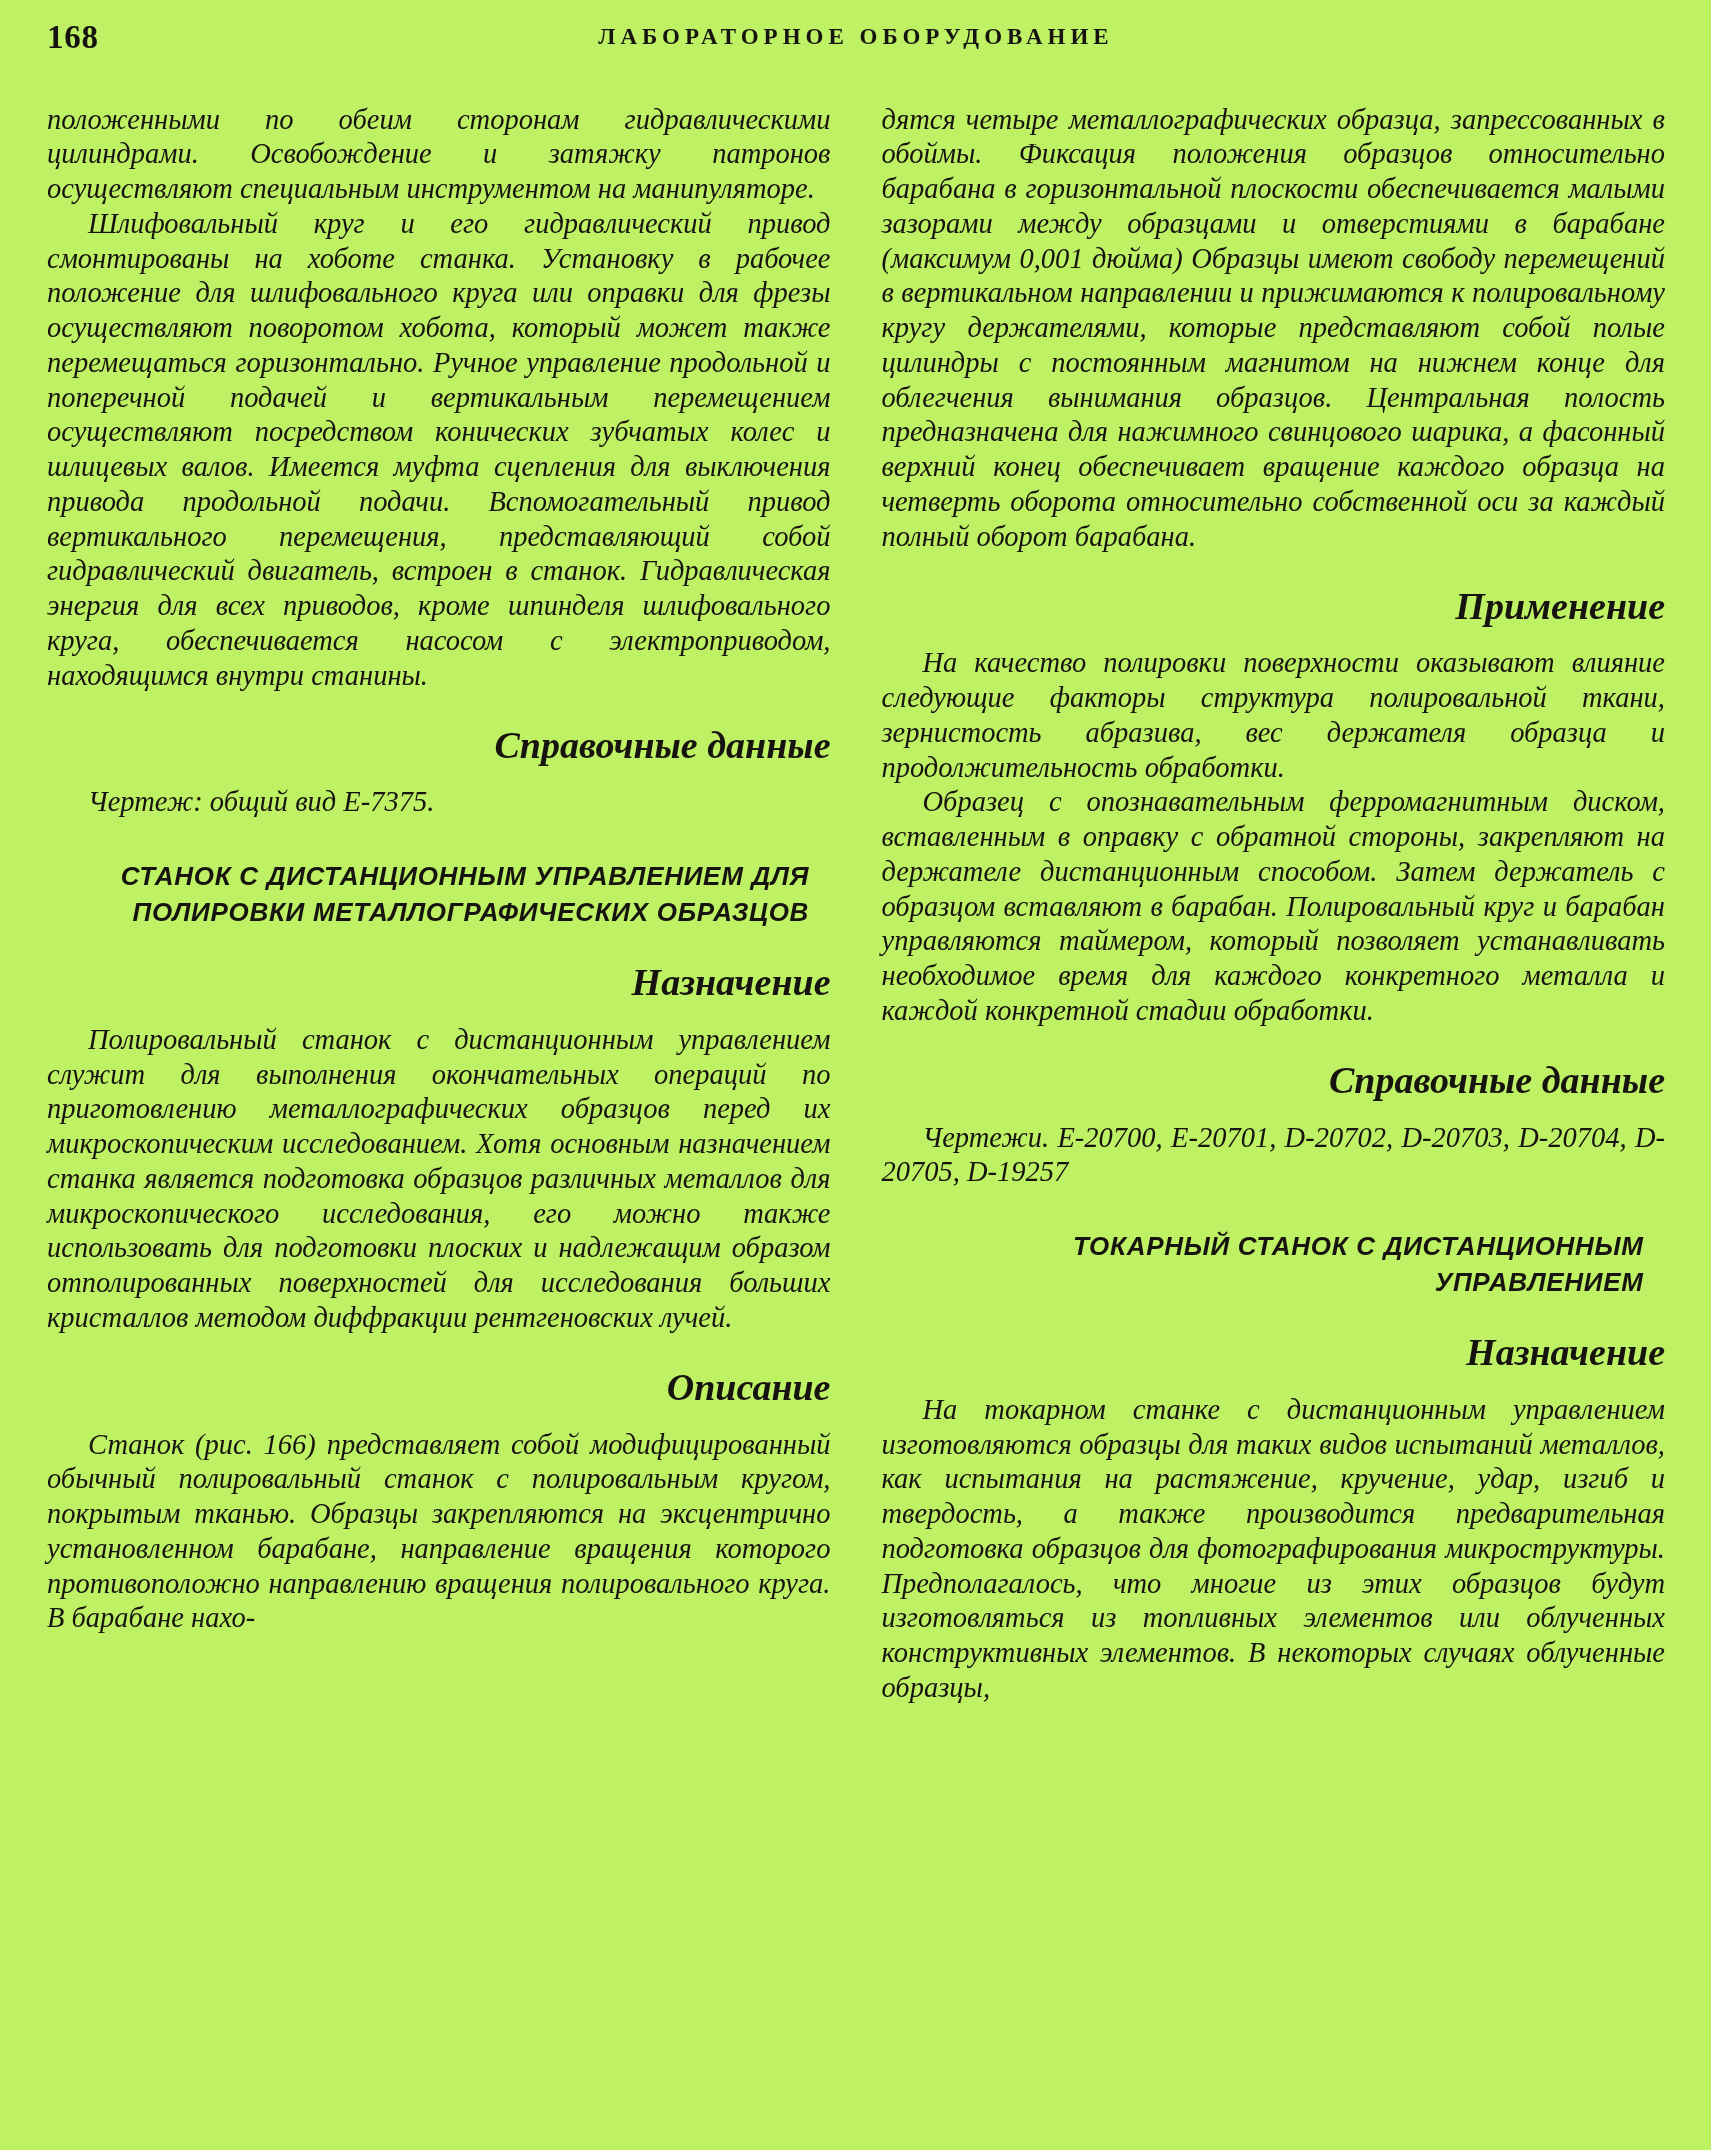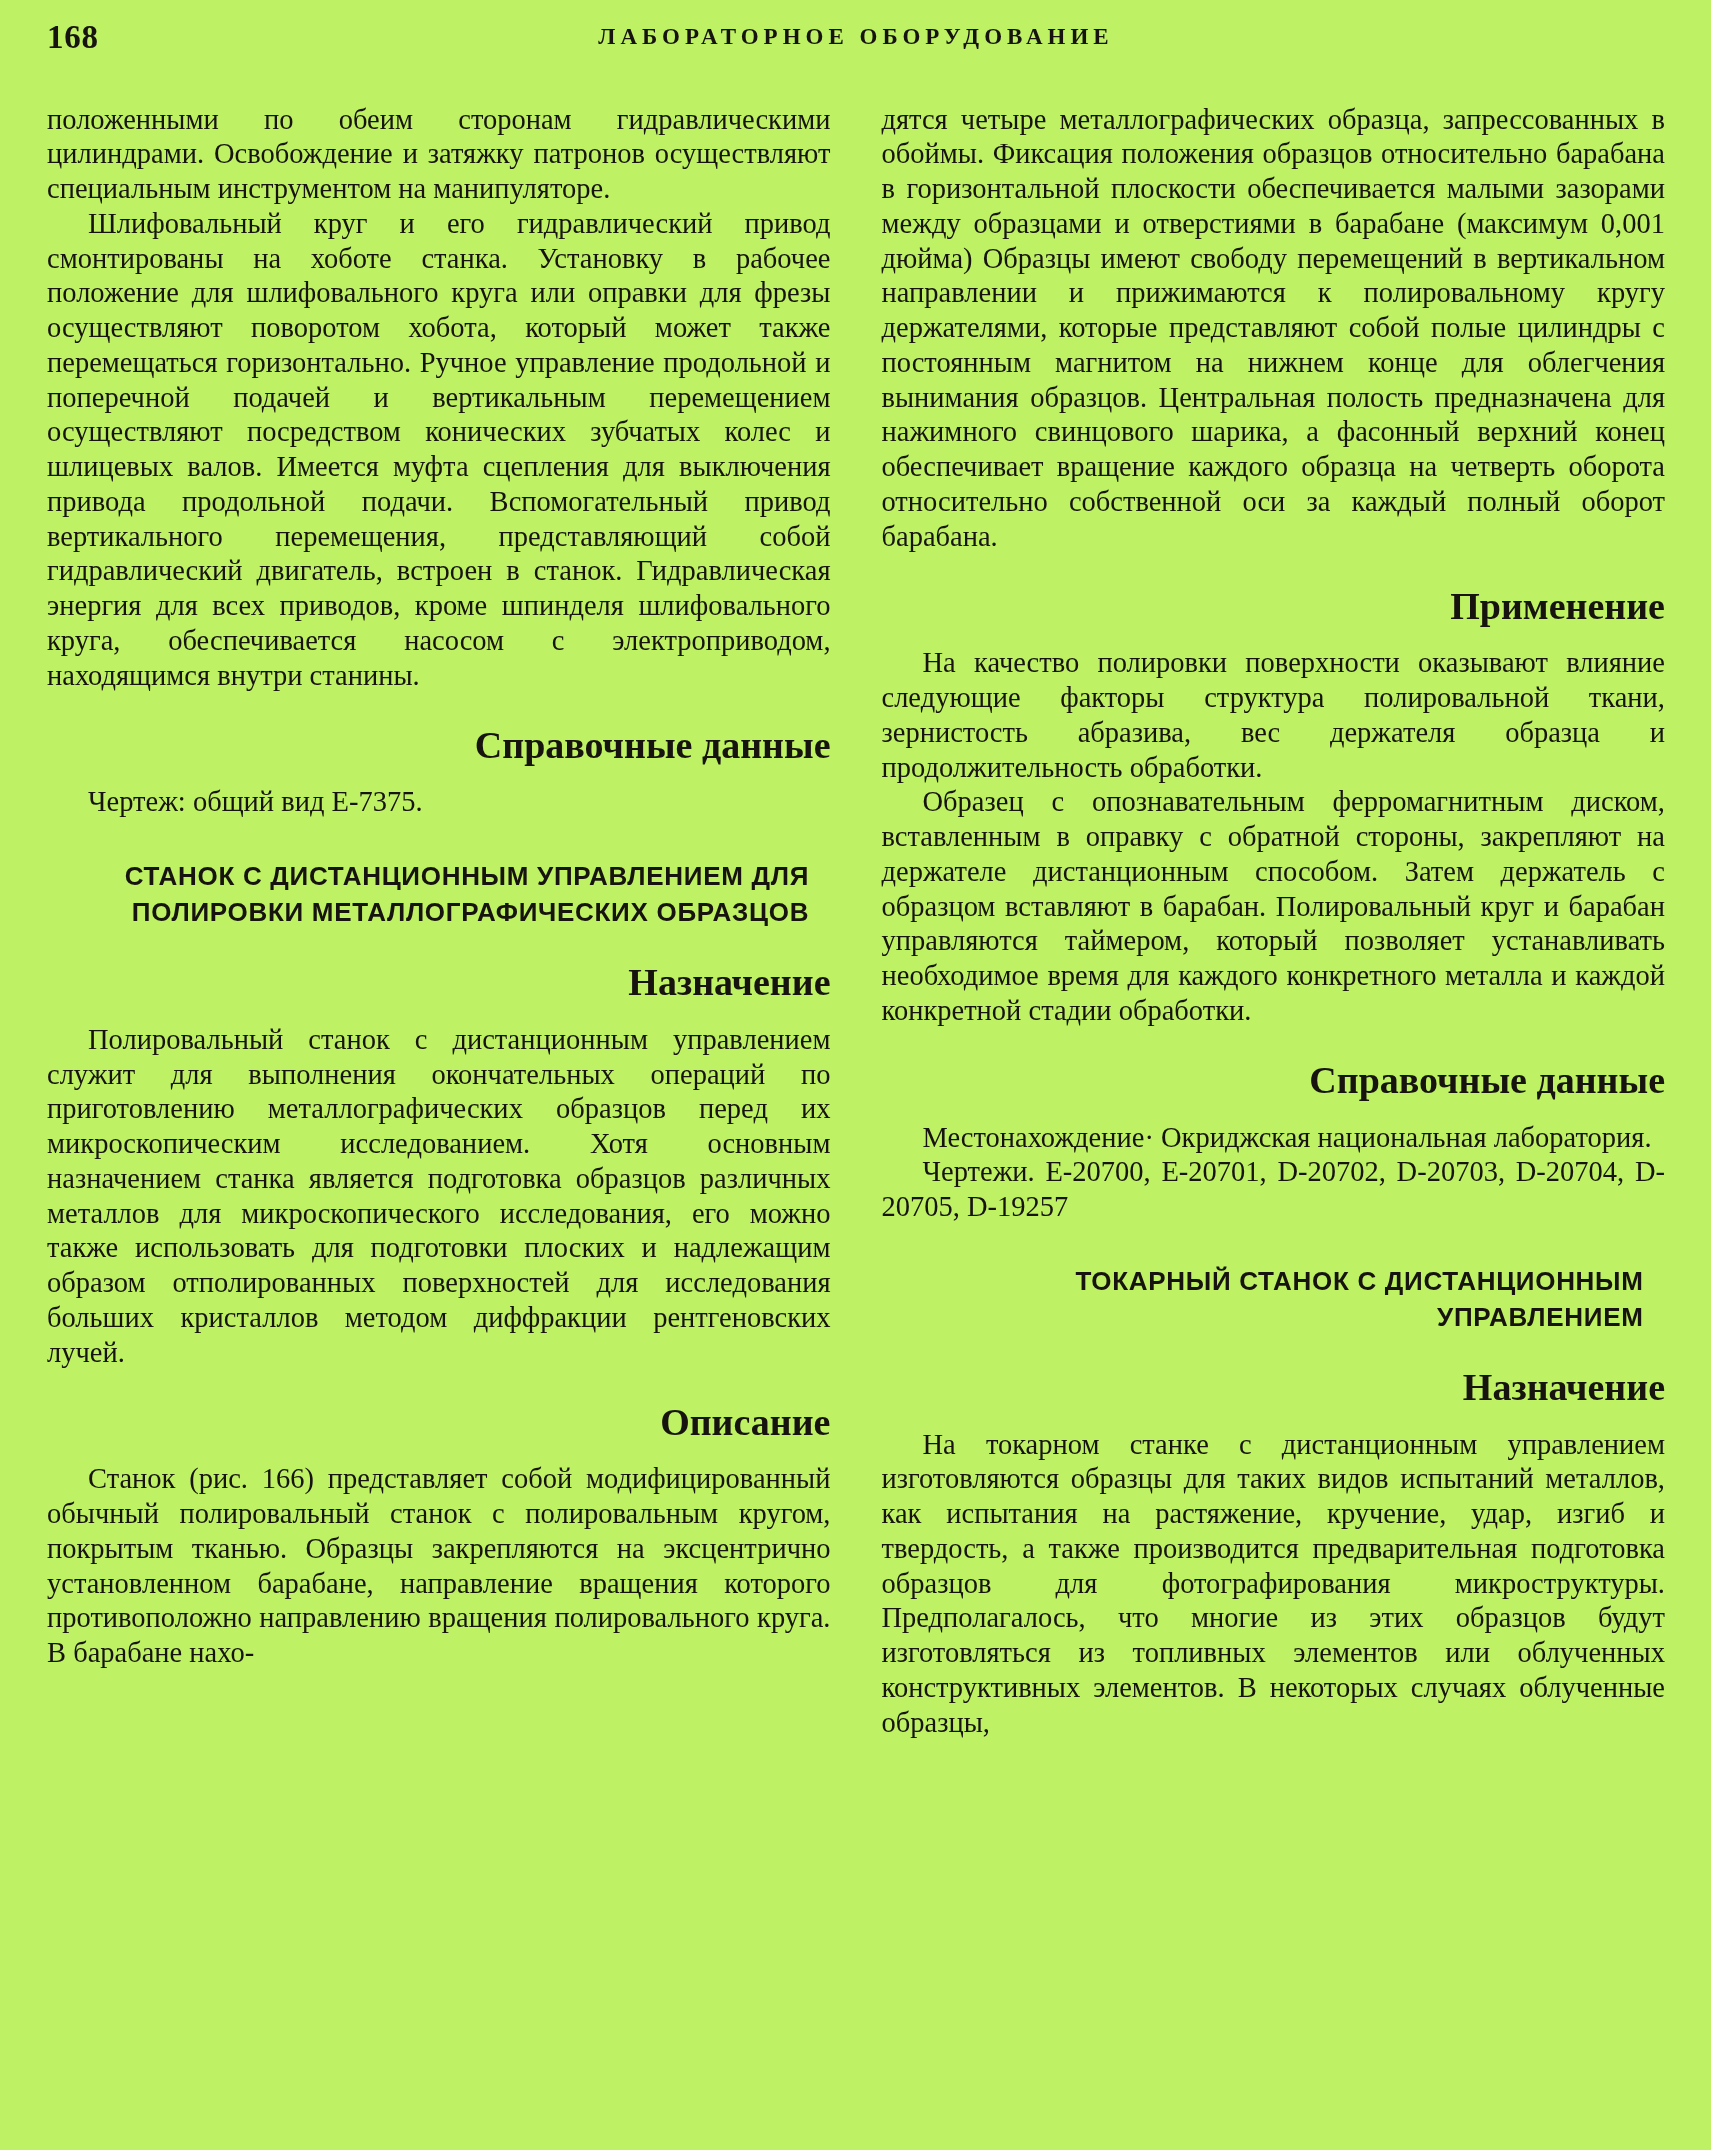--- a/index.html
+++ b/index.html
@@ -34,20 +34,21 @@
     right: 0;
     top: 5.7px;
     text-align: center;
     font-size: 23px;
     font-weight: bold;
     letter-spacing: 5px;
   }
   .columns {
     display: flex;
     gap: 51px;
+    font-style: italic;
   }
   .col {
     flex: 1 1 0;
     font-size: 28.5px;
     line-height: 1.22;
     text-align: justify;
   }
   .col p {
     text-indent: 41px;
   }
@@ -102,21 +103,20 @@
     </section>
 
     <section class="col">
       <p class="noindent">дятся четыре металлографических образца, запрессованных в обоймы. Фиксация положения образцов относительно барабана в горизонтальной плоскости обеспечивается малыми зазорами между образцами и отверстиями в барабане (максимум 0,001 дюйма) Образцы имеют свободу перемещений в вертикальном направлении и прижимаются к полировальному кругу держателями, которые представляют собой полые цилиндры с постоянным магнитом на нижнем конце для облегчения вынимания образцов. Центральная полость предназначена для нажимного свинцового шарика, а фасонный верхний конец обеспечивает вращение каждого образца на четверть оборота относительно собственной оси за каждый полный оборот барабана.</p>
 
       <div class="subhead">Применение</div>
       <p>На качество полировки поверхности оказывают влияние следующие факторы структура полировальной ткани, зернистость абразива, вес держателя образца и продолжительность обработки.</p>
       <p>Образец с опознавательным ферромагнитным диском, вставленным в оправку с обратной стороны, закрепляют на держателе дистанционным способом. Затем держатель с образцом вставляют в барабан. Полировальный круг и барабан управляются таймером, который позволяет устанавливать необходимое время для каждого конкретного металла и каждой конкретной стадии обработки.</p>
 
       <div class="subhead">Справочные данные</div>
-      <p class="refline">Местонахождение· Окриджская национальная лаборатория.</p>
       <p class="refline">Чертежи. Е-20700, Е-20701, D-20702, D-20703, D-20704, D-20705, D-19257</p>
 
       <div class="section-head">ТОКАРНЫЙ СТАНОК С ДИСТАНЦИОННЫМ УПРАВЛЕНИЕМ</div>
 
       <div class="subhead">Назначение</div>
       <p>На токарном станке с дистанционным управлением изготовляются образцы для таких видов испытаний металлов, как испытания на растяжение, кручение, удар, изгиб и твердость, а также производится предварительная подготовка образцов для фотографирования микроструктуры. Предполагалось, что многие из этих образцов будут изготовляться из топливных элементов или облученных конструктивных элементов. В некоторых случаях облученные образцы,</p>
     </section>
 
   </main>
 

